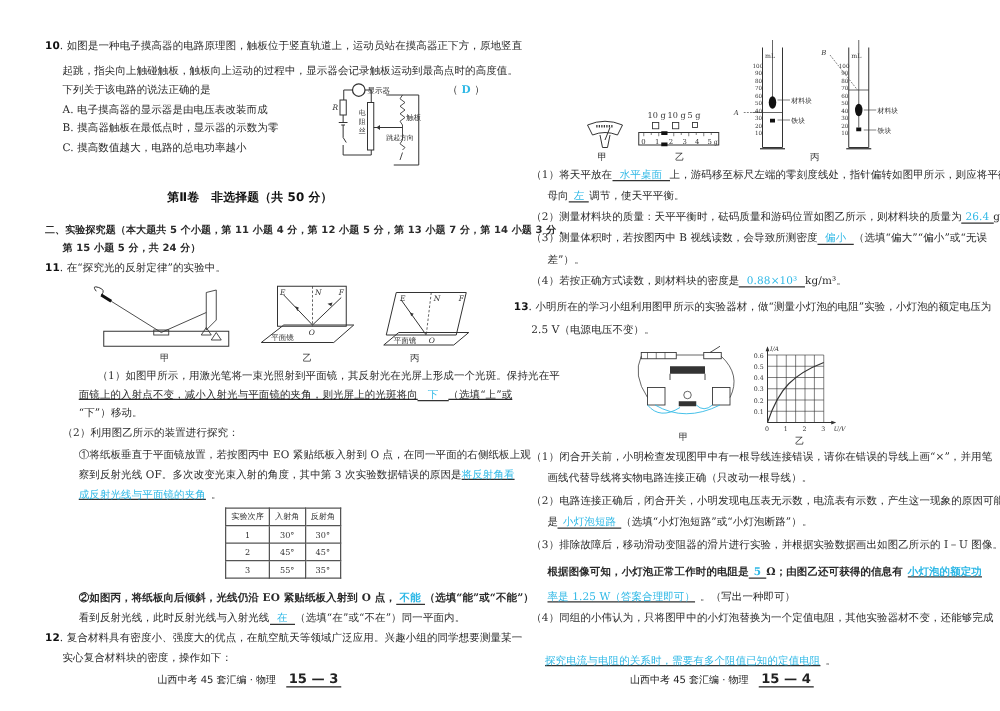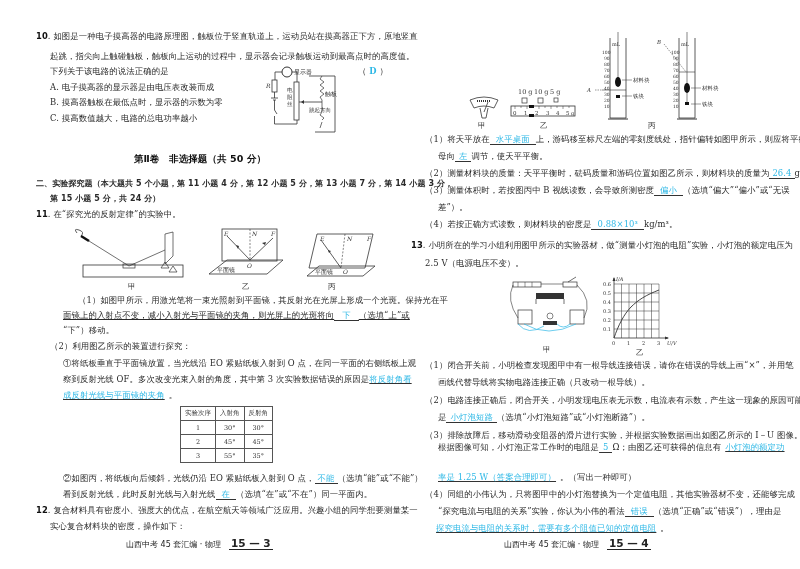--- a/index.html
+++ b/index.html
@@ -109,21 +109,21 @@
   </svg>
   <div class="fig-label" style="left:328px;top:282px;">丙</div>
 
   <div class="line" style="left:50px;top:295px;margin-left:28px;">（1）如图甲所示，用激光笔将一束光照射到平面镜，其反射光在光屏上形成一个光斑。保持光在平</div>
   <div class="line" style="left:63px;top:310px;text-decoration:underline;">
     <span>面镜上的入射点不变，减小入射光与平面镜的夹角，则光屏上的光斑将向</span><span class="ans" style="padding:0 8px;">下</span><span>（选填“上”或</span>
   </div>
   <div class="line" style="left:63px;top:325px;">“下”）移动。</div>
 
   <div class="line" style="left:50px;top:341px;">（2）利用图乙所示的装置进行探究：</div>
-  <div class="line" style="left:63px;top:358px;">①将纸板垂直于平面镜放置，当光线沿 EO 紧贴纸板入射到 O 点，在同一平面的右侧纸板上观</div>
+  <div class="line" style="left:63px;top:358px;">①将纸板垂直于平面镜放置，若按图丙中 EO 紧贴纸板入射到 O 点，在同一平面的右侧纸板上观</div>
   <div class="line" style="left:63px;top:374px;">
     <span>察到反射光线 OF。多次改变光束入射的角度，其中第 3 次实验数据错误的原因是</span><span class="ans-long">将反射角看</span>
   </div>
   <div class="line" style="left:63px;top:390px;">
     <span class="ans-long">成反射光线与平面镜的夹角</span><span style="margin-left:4px;">。</span>
   </div>
 
   <table class="data" style="left:180px;top:406px;">
     <tbody>
         <tr>
@@ -142,21 +142,21 @@
       <td>45°</td>
     </tr>
     <tr>
       <td>3</td>
       <td>55°</td>
       <td>35°</td>
     </tr>
   </tbody>
     </table>
 
-  <div class="line" style="left:63px;top:473px;">
+  <div class="line" style="left:63px;top:473px;font-weight:bold;">
     <span>②如图丙，将纸板向后倾斜，光线仍沿 EO 紧贴纸板入射到 O 点，</span><span class="ans">不能</span><span>（选填“能”或“不能”）</span>
   </div>
   <div class="line" style="left:63px;top:489px;">
     <span>看到反射光线，此时反射光线与入射光线</span><span class="ans" style="padding:0 6px;">在</span><span>（选填“在”或“不在”）同一平面内。</span>
   </div>
 
   <div class="line" style="left:36px;top:505px;">
     <span class="qnum">12</span><span>. 复合材料具有密度小、强度大的优点，在航空航天等领域广泛应用。兴趣小组的同学想要测量某一</span>
   </div>
   <div class="line" style="left:50px;top:521px;">实心复合材料块的密度，操作如下：</div>
@@ -316,30 +316,27 @@
   </svg>
   <div class="fig-label" style="left:236px;top:348px;">乙</div>
 
   <div class="line" style="left:25px;top:360px;">（1）闭合开关前，小明检查发现图甲中有一根导线连接错误，请你在错误的导线上画“×”，并用笔</div>
   <div class="line" style="left:38px;top:377px;">画线代替导线将实物电路连接正确（只改动一根导线）。</div>
   <div class="line" style="left:25px;top:395px;">（2）电路连接正确后，闭合开关，小明发现电压表无示数，电流表有示数，产生这一现象的原因可能</div>
   <div class="line" style="left:38px;top:412px;">
     <span>是</span><span class="ans" style="padding:0 4px;">小灯泡短路</span><span>（选填“小灯泡短路”或“小灯泡断路”）。</span>
   </div>
   <div class="line" style="left:25px;top:430px;">（3）排除故障后，移动滑动变阻器的滑片进行实验，并根据实验数据画出如图乙所示的 I－U 图像。</div>
-  <div class="line" style="left:38px;top:442px;">
+  <div class="line" style="left:38px;top:452px;font-weight:bold;">
     <span>根据图像可知，小灯泡正常工作时的电阻是</span><span class="ans" style="padding:0 4px;">5</span><span>Ω；由图乙还可获得的信息有</span><span class="ans-long" style="margin-left:4px;">小灯泡的额定功</span>
   </div>
   <div class="line" style="left:38px;top:472px;">
     <span class="ans-long">率是 1.25 W（答案合理即可）</span><span style="margin-left:4px;">。（写出一种即可）</span>
   </div>
   <div class="line" style="left:25px;top:489px;">（4）同组的小伟认为，只将图甲中的小灯泡替换为一个定值电阻，其他实验器材不变，还能够完成</div>
-  <div class="line" style="left:38px;top:506px;">
-    <span>“探究电流与电阻的关系”实验，你认为小伟的看法</span><span class="ans" style="padding:0 6px;">错误</span><span>（选填“正确”或“错误”），理由是</span>
-  </div>
   <div class="line" style="left:36px;top:523px;">
     <span class="ans-long">探究电流与电阻的关系时，需要有多个阻值已知的定值电阻</span><span style="margin-left:4px;">。</span>
   </div>
 
   <div class="footer" style="left:104px;top:537px;">
     <span>山西中考 45 套汇编 · 物理</span><span class="pg">15 — 4</span>
   </div>
 </div>
 
 </body></html>

